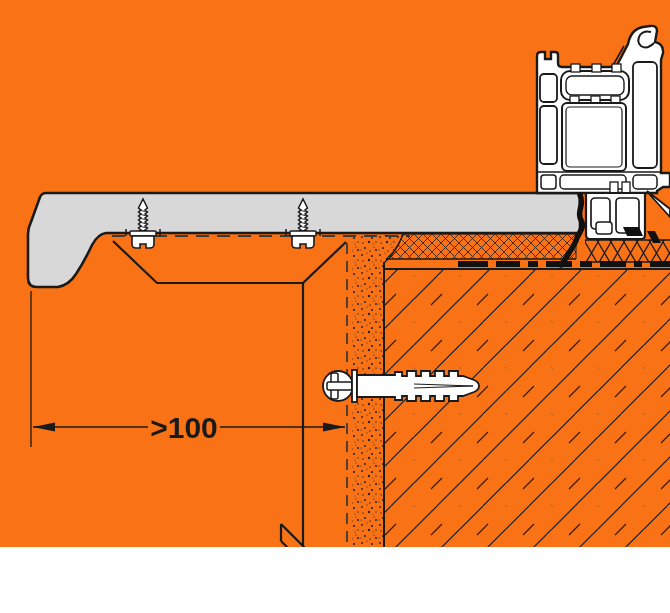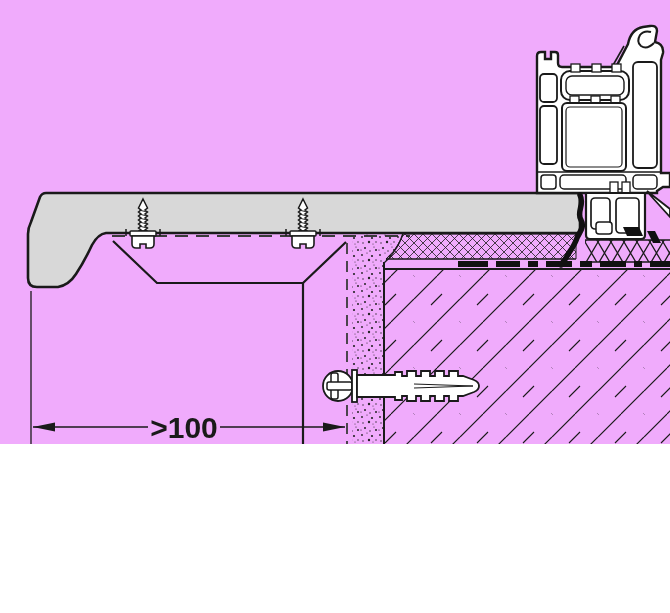--- a/index.html
+++ b/index.html
@@ -1,16 +1,16 @@
 <!DOCTYPE html>
 <html><head>
 <meta charset="utf-8">
 <style>
   html,body{margin:0;padding:0;background:#ffffff;}
-  #page{width:670px;height:444px;position:relative;background:#f0abfc;overflow:hidden;
+  #page{width:670px;height:547px;position:relative;background:#f97316;overflow:hidden;
         font-family:"Liberation Sans", sans-serif;}
   svg{display:block;}
   .dim-text{font-family:"Liberation Sans","DejaVu Sans",sans-serif;font-weight:bold;
             font-size:30px;fill:#1a1a1a;}
 </style>
 </head>
 <body>
 
 <div id="page">
 <svg width="670" height="613" viewBox="0 0 670 613" xmlns="http://www.w3.org/2000/svg">

